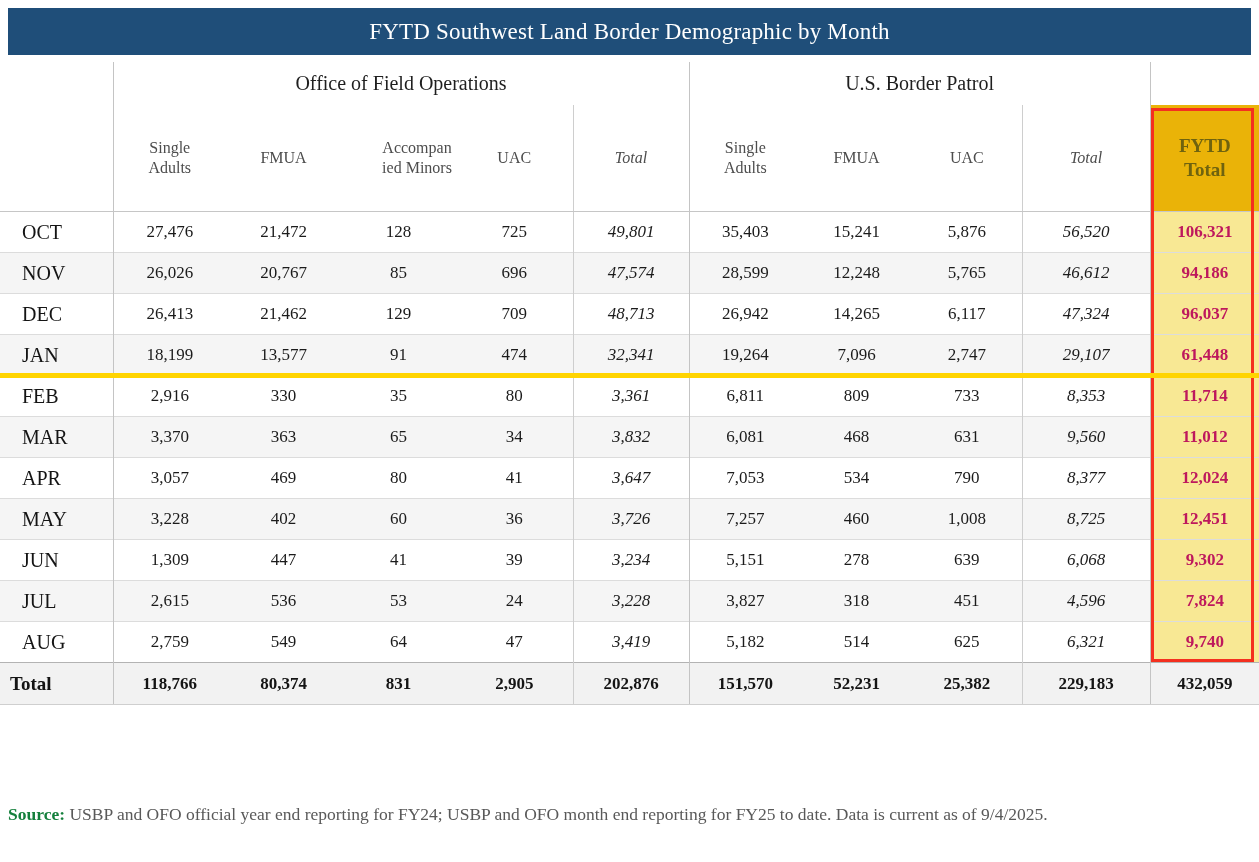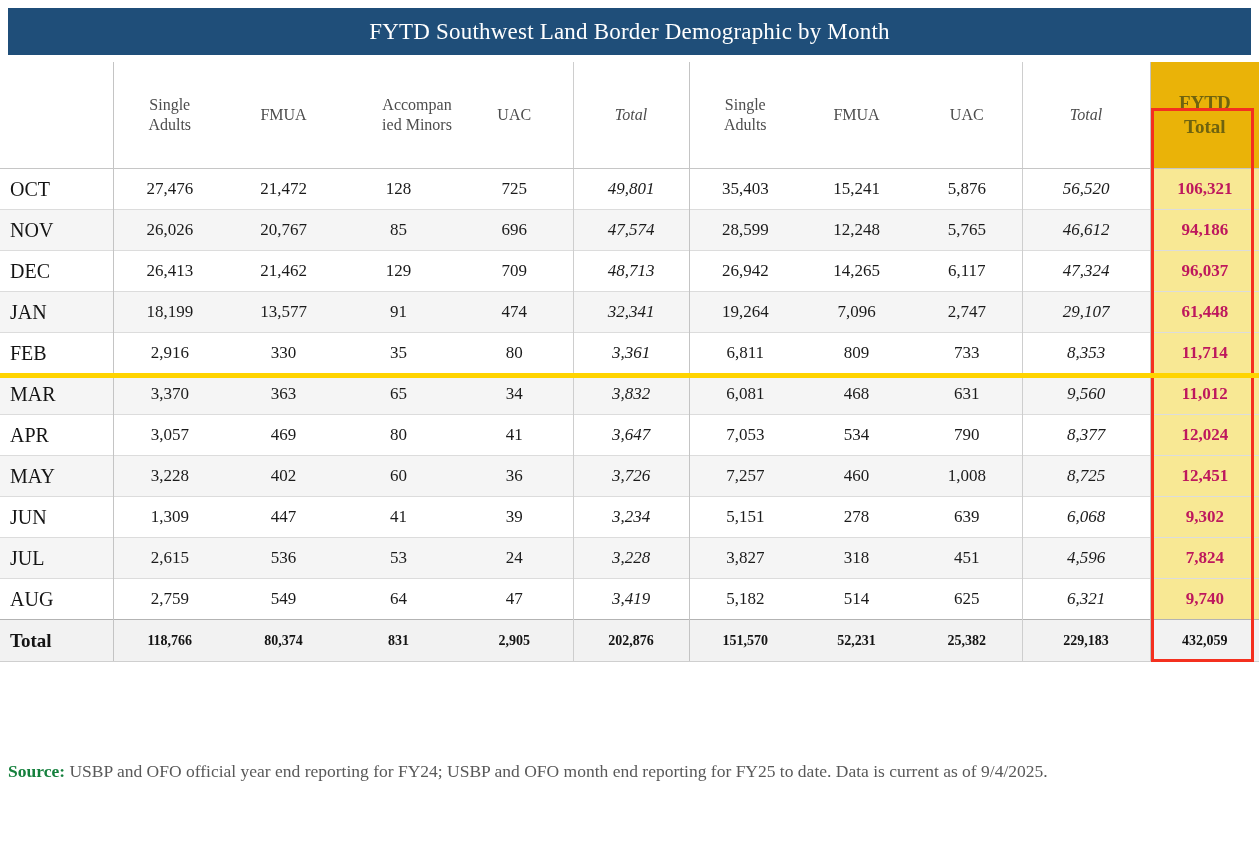--- a/index.html
+++ b/index.html
@@ -25,26 +25,26 @@
   .wrap-narrow{display:inline-block;max-width:72px;word-break:break-all;margin-left:37px;}
   .wrap-sa{display:inline-block;max-width:60px;}
   .wrap-fytd{display:inline-block;max-width:56px;}
   
   .vl-strong{border-left:1px solid #c4c4c4;}
   .vl-sub{border-left:1px solid #cecece;}
   
   tbody tr{height:41px;}
   tbody tr:nth-child(even){background:#f5f5f5;}
   tbody th,tbody td{border-top:1px solid #dcdcdc;font-size:17px;}
-  tbody th.month{text-align:left;padding-left:10px;font-size:20px;color:#141414;}
+  tbody th.month{text-align:left;padding-left:22px;font-size:20px;color:#141414;}
   td.tot{font-style:italic;}
   tbody td.fytd{background:#F8E894;color:#be185d;font-weight:bold;}
   
   tfoot tr{height:42px;background:#f2f2f2;}
-  tfoot th,tfoot td{border-top:1px solid #b3b3b3;border-bottom:1px solid #cfcfcf;font-weight:bold;font-size:14px;color:#141414;}
+  tfoot th,tfoot td{border-top:1px solid #b3b3b3;border-bottom:1px solid #cfcfcf;font-weight:bold;font-size:17px;color:#141414;}
   tfoot th.month{text-align:left;padding-left:10px;font-size:19px;}
   
   .red-box{
     position:absolute;left:1151px;top:108px;width:103px;height:554px;
     border:3px solid #F4301F;box-sizing:border-box;pointer-events:none;
   }
   .yellow-line{
     position:absolute;left:0;top:373px;width:1259px;height:5px;background:#FFD400;pointer-events:none;
   }
   
@@ -70,20 +70,26 @@
         <col style="width:115px">
       <col style="width:117px">
         <col style="width:116px">
         <col style="width:112px">
         <col style="width:111px">
       <col style="width:110px">
         <col style="width:128px">
         <col style="width:109px">
     </colgroup>
     <thead>
+      <tr class="h1">
+        <th></th>
+        <th colspan="5" class="vl-strong">Office of Field Operations</th>
+        <th colspan="4" class="vl-strong">U.S. Border Patrol</th>
+        <th class="vl-strong"></th>
+      </tr>
       <tr class="h2">
         <th></th>
         <th class="vl-strong"><span class="wrap-sa">Single Adults</span></th>
         <th>FMUA</th>
         <th><span class="wrap-narrow">Accompanied Minors</span></th>
         <th>UAC</th>
         <th class="tot vl-sub">Total</th>
         <th class="vl-strong"><span class="wrap-sa">Single Adults</span></th>
         <th>FMUA</th>
         <th>UAC</th>

